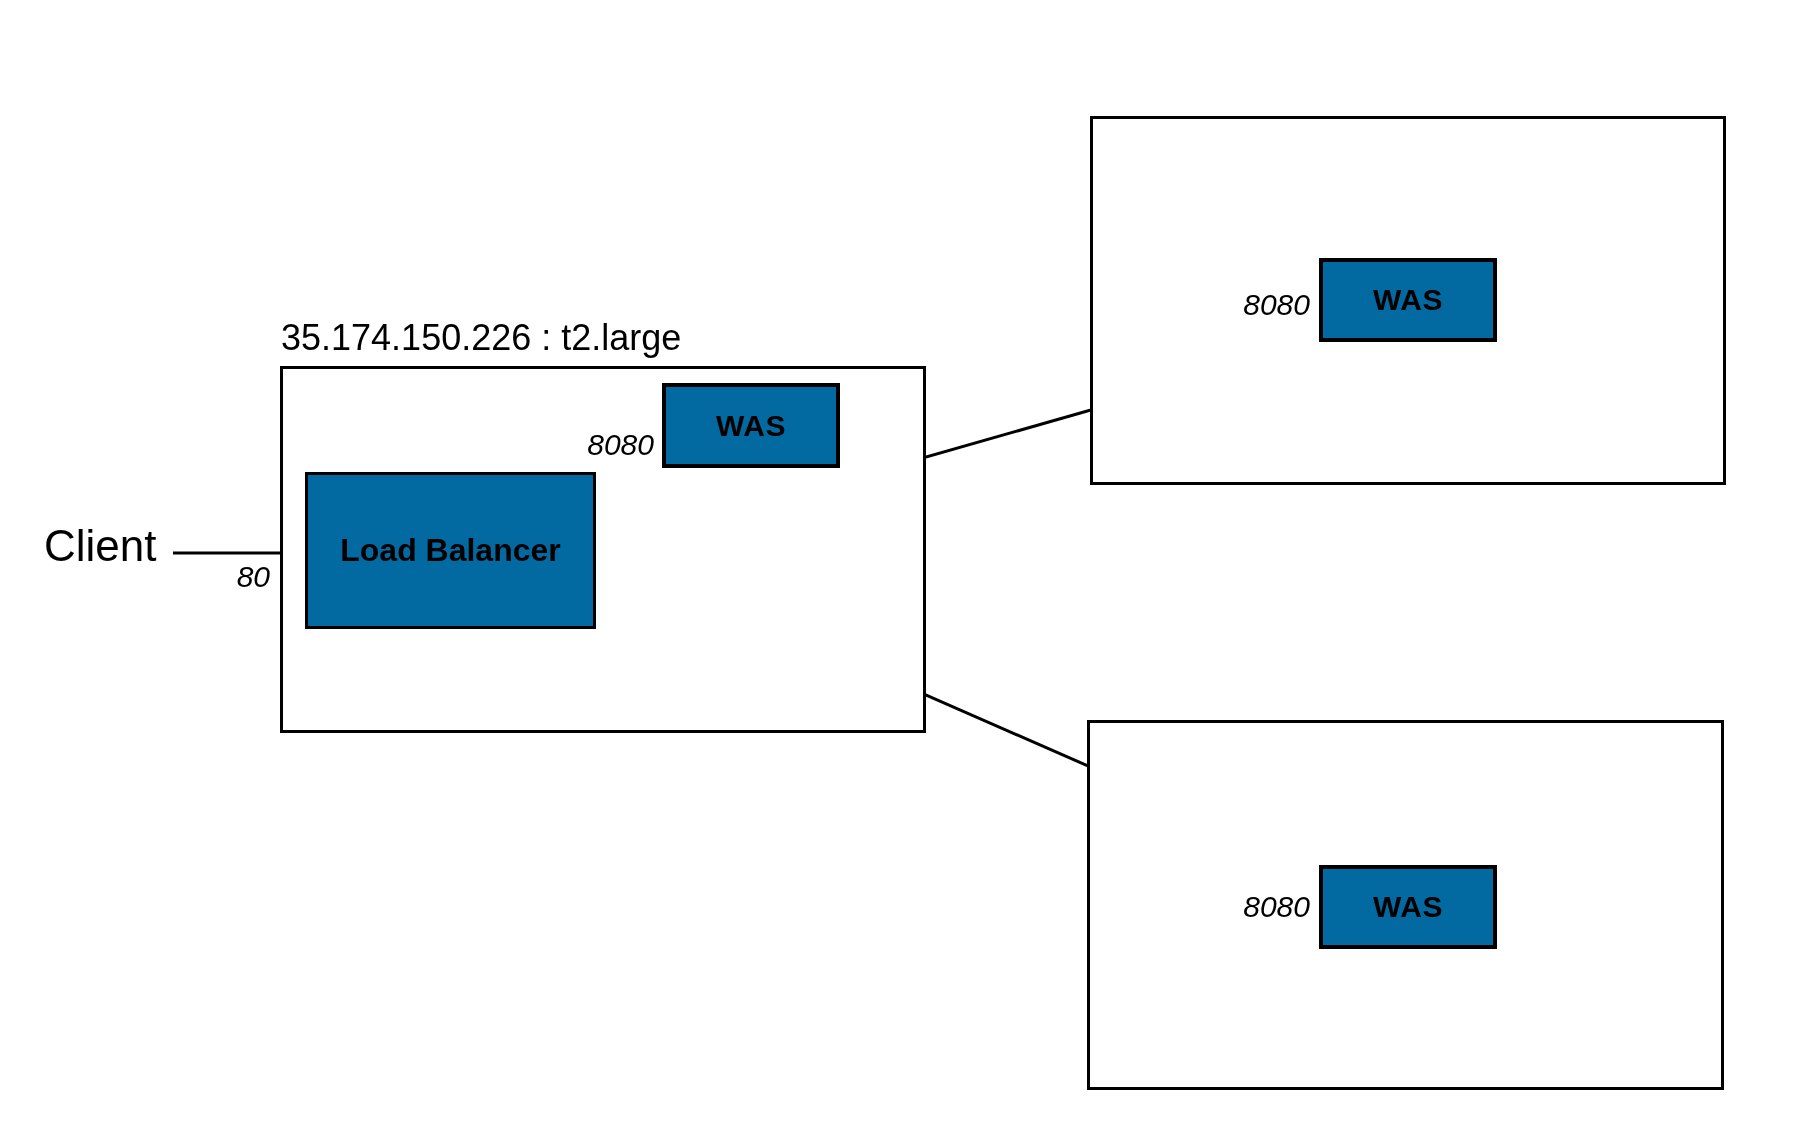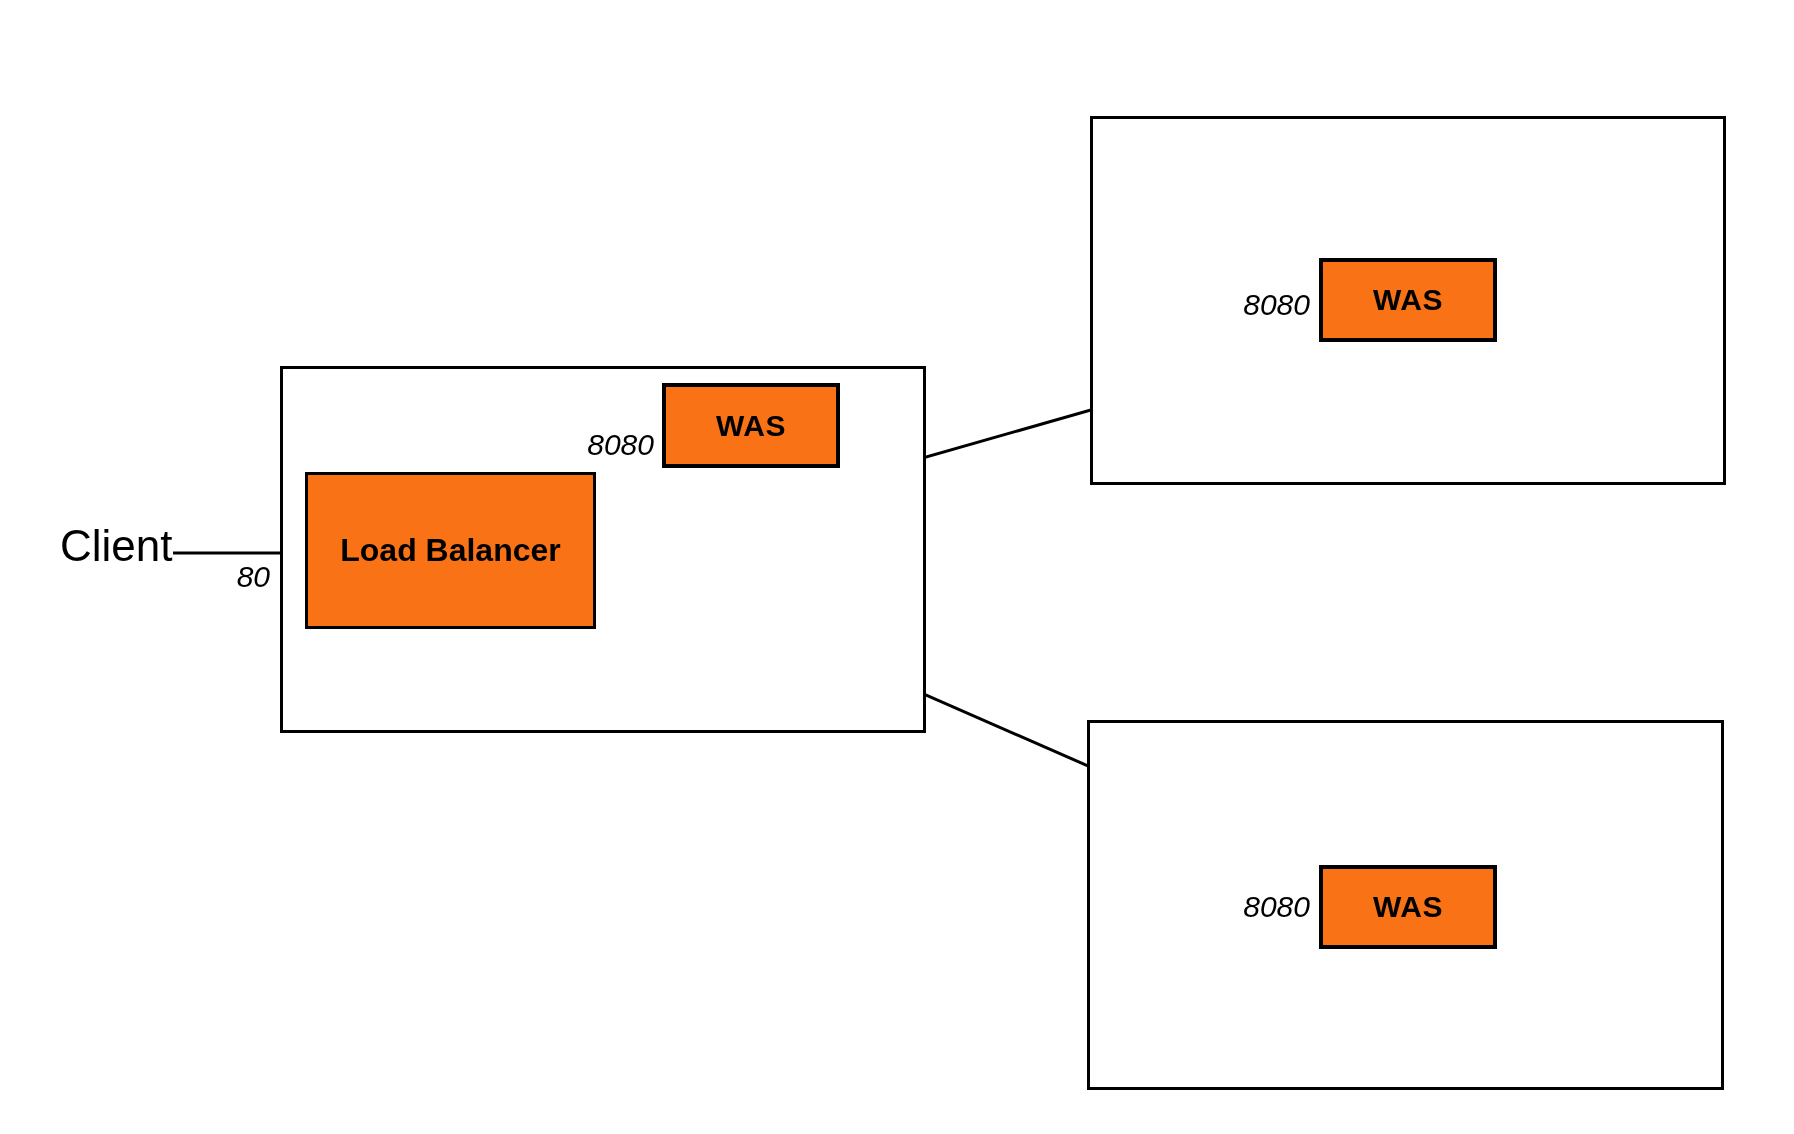--- a/index.html
+++ b/index.html
@@ -19,21 +19,21 @@
   .box {
     position: absolute;
     box-sizing: border-box;
     border: 3px solid #000000;
     background: #ffffff;
   }
   .node {
     position: absolute;
     box-sizing: border-box;
     border: 4px solid #000000;
-    background: #f97316;
+    background: #0369a1;
     display: flex;
     align-items: center;
     justify-content: center;
   }
   .node-label {
     font-weight: bold;
     font-size: 30px;
     letter-spacing: 0.5px;
     white-space: nowrap;
   }
@@ -81,23 +81,24 @@
       <marker id="arrowhead" markerUnits="userSpaceOnUse" markerWidth="24" markerHeight="20" refX="20" refY="9" orient="auto">
         <path d="M0,1 L22,9 L0,17 Z" fill="#000000"></path>
       </marker>
     </defs>
     <line x1="173" y1="553" x2="303" y2="553" stroke="#000000" stroke-width="3" marker-end="url(#arrowhead)"></line>
     <line x1="597" y1="551" x2="654" y2="480" stroke="#000000" stroke-width="3" marker-end="url(#arrowhead)"></line>
     <line x1="597" y1="551" x2="1315" y2="346" stroke="#000000" stroke-width="3" marker-end="url(#arrowhead)"></line>
     <line x1="597" y1="551" x2="1312" y2="864" stroke="#000000" stroke-width="3" marker-end="url(#arrowhead)"></line>
   </svg>
 
-  <div class="client-label" style="left:44px; top:524px;margin-left:16px;">Client</div>
+  <div class="client-label" style="left:44px; top:524px;">Client</div>
   <div class="port-label" style="left:190px; top:564px; width:80px;">80</div>
 
+  <div class="group-title" style="left:281px; top:320px;">35.174.150.226 : t2.large</div>
   <div class="box" style="left:280px; top:366px; width:646px; height:367px;"></div>
 
   <div class="node" style="left:305px; top:472px; width:291px; height:157px; border-width:3px;">
     <span class="lb-label">Load Balancer</span>
   </div>
 
   <div class="port-label" style="left:560px; top:432px; width:94px;">8080</div>
   <div class="node" style="left:662px; top:383px; width:178px; height:85px;">
     <span class="node-label">WAS</span>
   </div>

